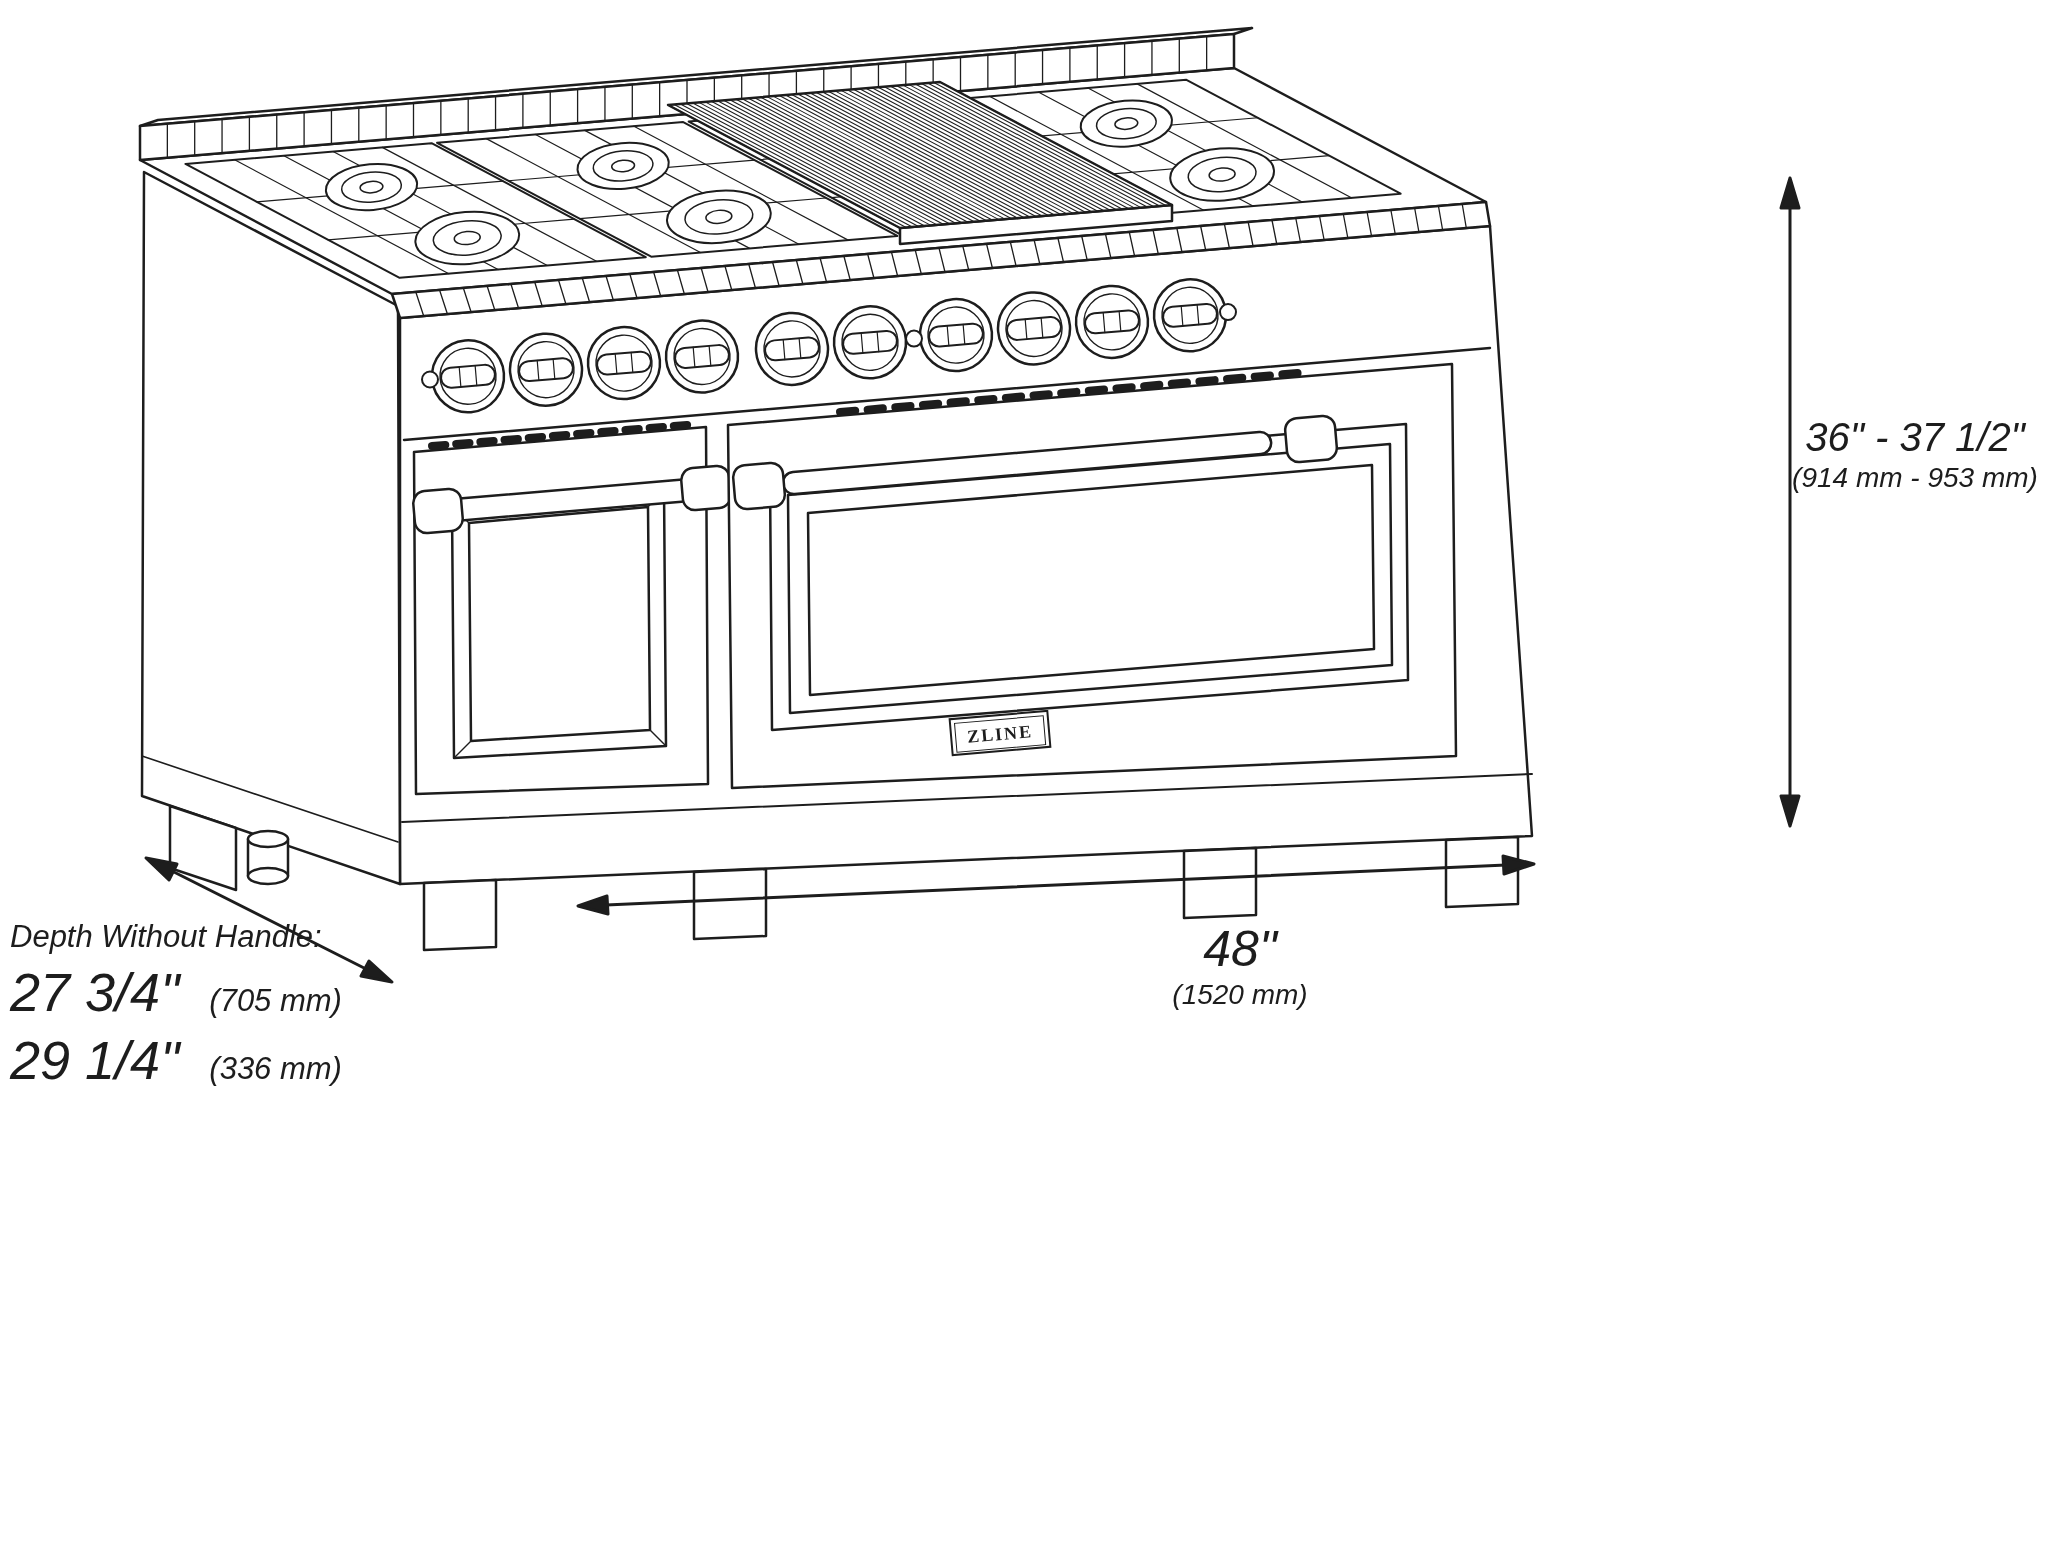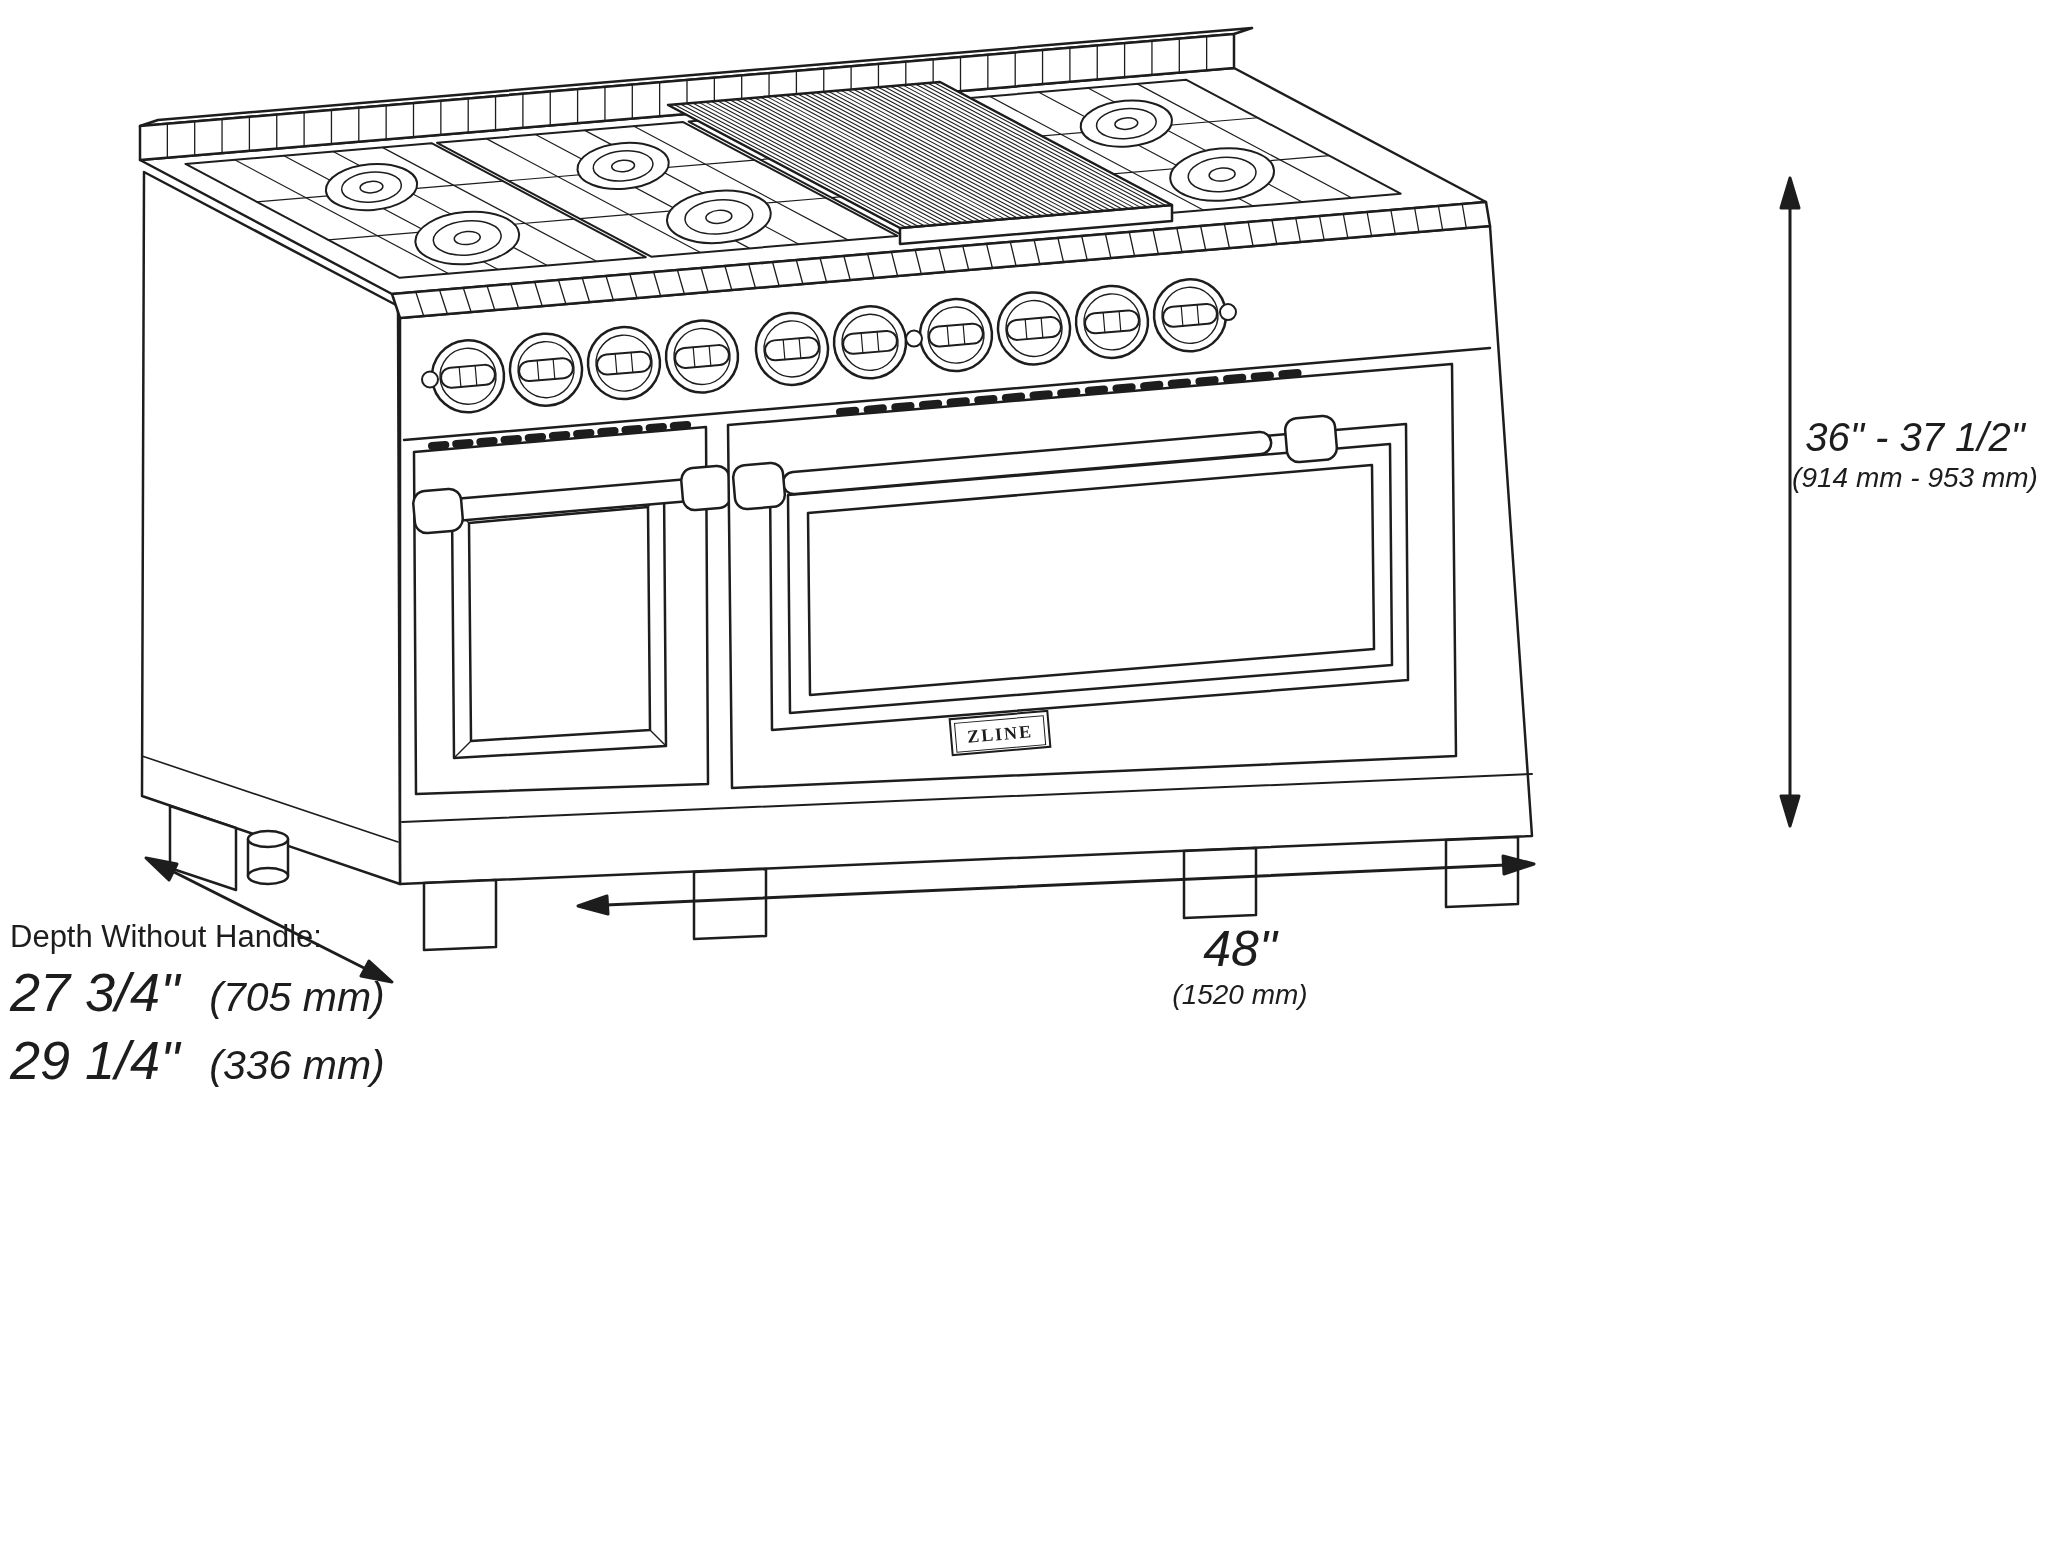--- a/index.html
+++ b/index.html
@@ -7,25 +7,25 @@
           font-family:"Liberation Sans",sans-serif;color:#1d1d1d;}
   #art{position:absolute;left:0;top:0;width:2048px;height:1552px;}
   .dim{position:absolute;font-style:italic;text-align:center;white-space:nowrap;}
   .dim-val{font-size:44px;line-height:1.15;}
   .dim-val-lg{font-size:50px;line-height:1.1;}
   .dim-metric{font-size:28px;line-height:1.3;}
   .height-dim{left:1780px;top:414px;width:270px;}
   .height-dim .dim-val{font-size:40px;}
   .width-dim{left:1040px;top:922px;width:400px;}
   .depth-block{position:absolute;left:10px;top:918px;width:640px;}
-  .depth-label{font-size:31px;line-height:1.2;}
+  .depth-label{font-style:italic;font-size:31px;line-height:1.2;}
   .depth-label.second{margin-top:26px;}
   .depth-row{display:flex;align-items:baseline;gap:30px;margin-top:6px;}
   .depth-val{font-style:italic;font-size:54px;}
-  .depth-metric{font-style:italic;font-size:41px;}
+  .depth-metric{font-style:italic;font-size:31px;}
   .zline-badge{position:absolute;left:950px;top:714px;width:100px;height:38px;border:2.5px solid #1d1d1d;
                transform:rotate(-4.9deg);background:#fff;padding:3px;box-sizing:border-box;}
   .zline-badge-inner{border:1.5px solid #1d1d1d;height:100%;display:flex;align-items:center;justify-content:center;
                font-family:"Liberation Serif",serif;font-weight:bold;font-size:18px;letter-spacing:2px;}
 </style>
 </head>
 <body>
 
 <div class="canvas">
 

